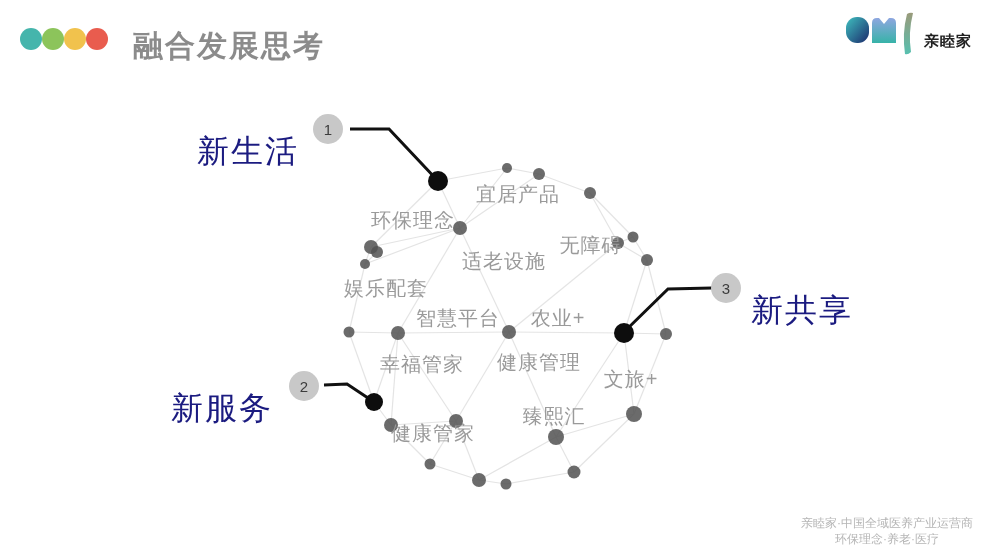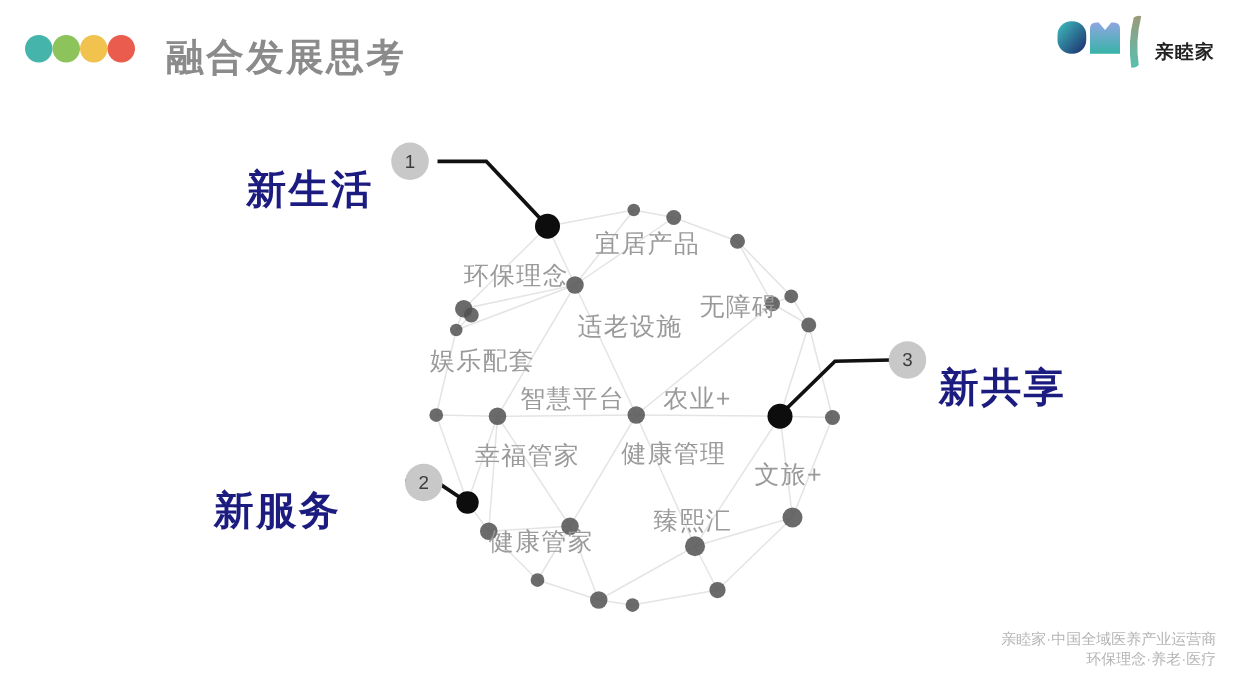--- a/index.html
+++ b/index.html
@@ -17,34 +17,34 @@
 
   
   .logo{position:absolute;right:28px;top:8px;display:flex;align-items:center;}
   .logo-text{font-size:15px;font-weight:bold;color:#222;letter-spacing:1px;margin-left:8px;margin-top:18px;}
 
   
   #net{position:absolute;left:0;top:0;}
 
   
   .callout{position:absolute;display:flex;align-items:center;height:34px;}
-  .callout-label{font-size:32px;font-weight:bold;color:#1b1b80;letter-spacing:2px;line-height:1;margin-top:44px;}
+  .callout-label{font-size:32px;font-weight:normal;color:#1b1b80;letter-spacing:2px;line-height:1;margin-top:44px;}
   .callout-num{
     width:30px;height:30px;border-radius:50%;background:#c8c8c8;color:#3c3c3c;
     display:flex;align-items:center;justify-content:center;font-size:15px;flex:0 0 30px;
   }
   .callout-1{left:197px;top:112px;}
   .callout-1 .callout-num{margin-left:14px;}
-  .callout-2{left:171px;top:369px;gap:35px;}
+  .callout-2{left:171px;top:369px;}
   .callout-2 .callout-num{margin-left:16px;}
   .callout-3{left:711px;top:271px;}
   .callout-3 .callout-label{margin-left:10px;}
 
   
-  .footer{position:absolute;right:27px;bottom:24px;text-align:right;color:#b5b5b5;font-size:12px;line-height:16px;}
+  .footer{position:absolute;right:27px;bottom:12px;text-align:center;color:#b5b5b5;font-size:12px;line-height:16px;}
 </style>
 </head>
 <body>
 
 <div class="slide">
 
   <svg id="net" width="1000" height="559">
       <line x1="438" y1="181" x2="507" y2="168" stroke="#e4e4e4" stroke-width="1.2"></line>
       <line x1="507" y1="168" x2="539" y2="174" stroke="#e4e4e4" stroke-width="1.2"></line>
       <line x1="539" y1="174" x2="590" y2="193" stroke="#e4e4e4" stroke-width="1.2"></line>

